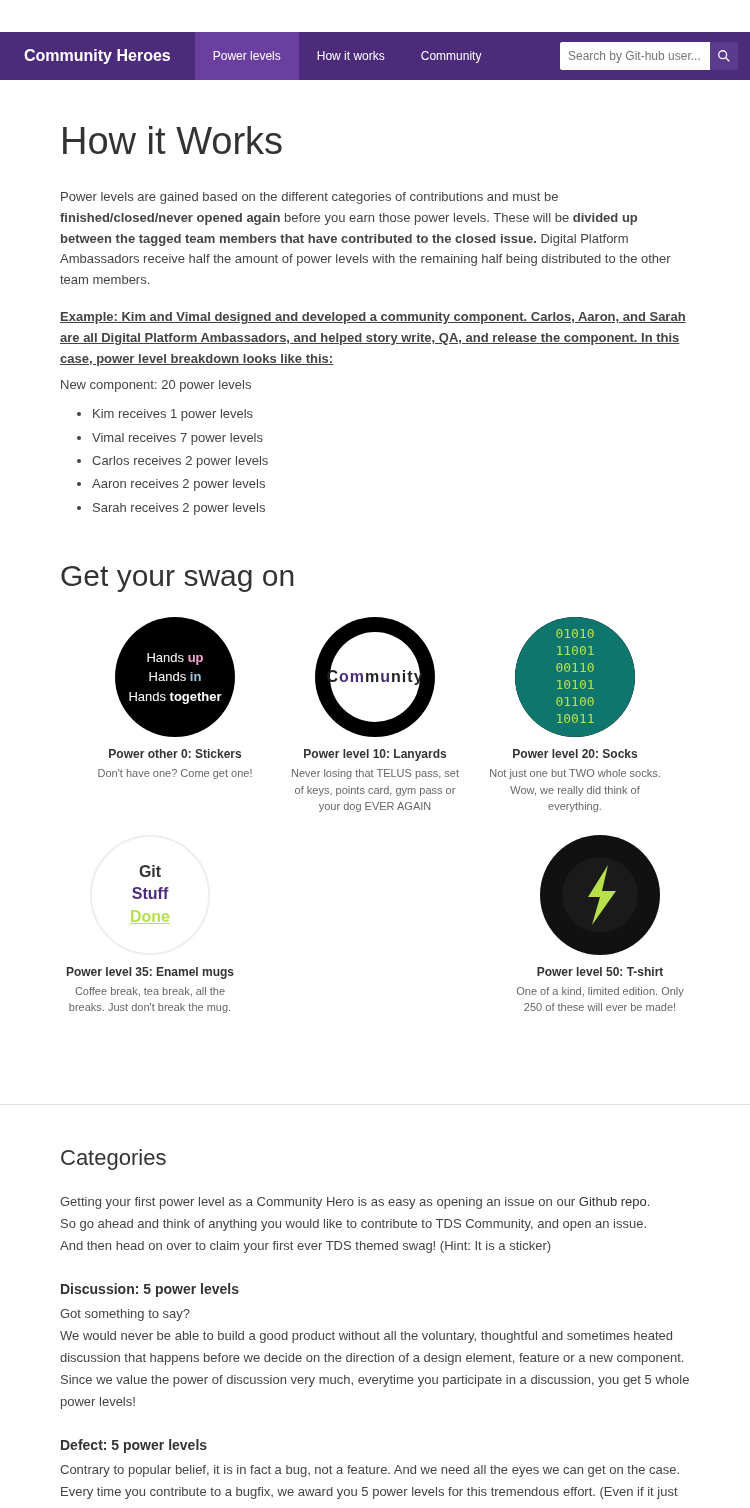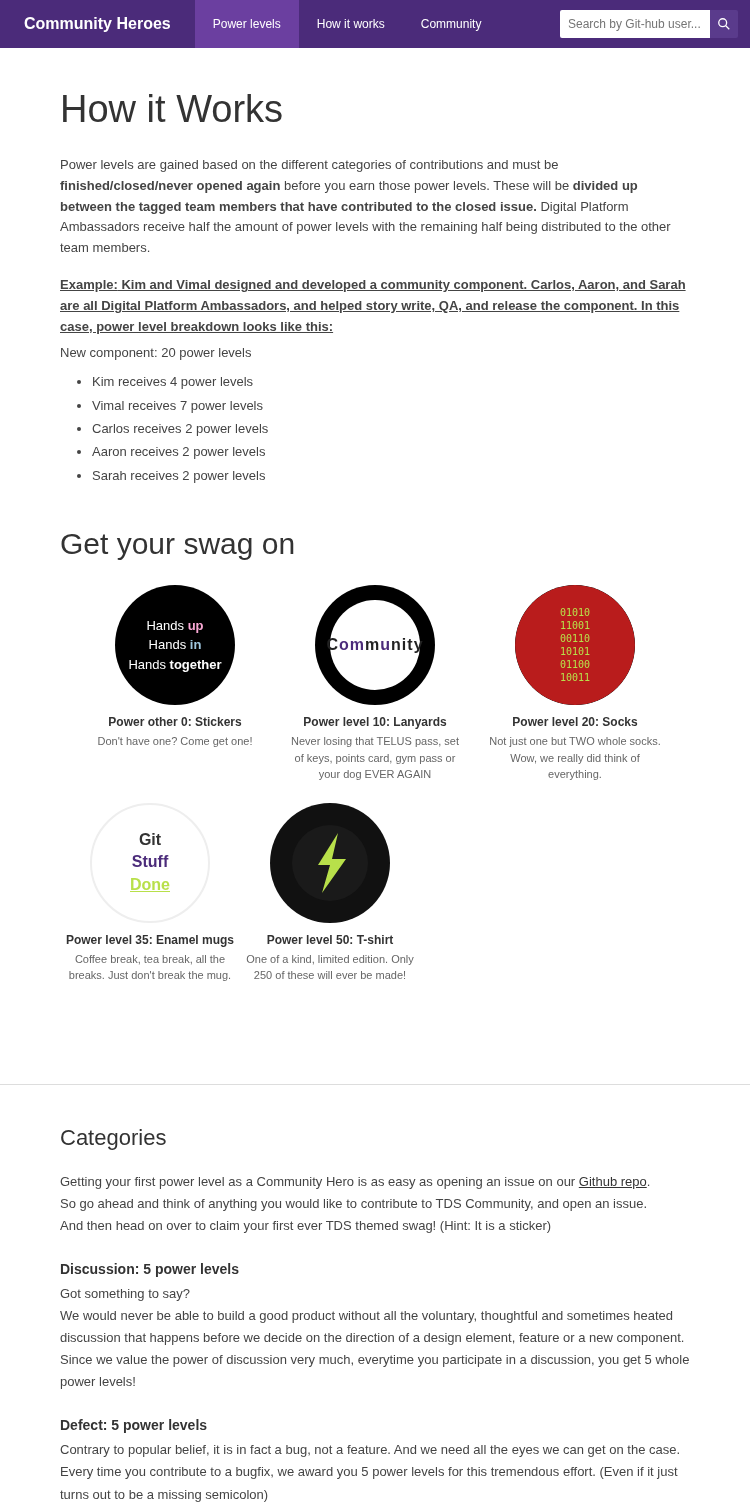--- a/index.html
+++ b/index.html
@@ -5,20 +5,21 @@
     * { box-sizing: border-box; margin: 0; padding: 0; }
     body { font-family: Arial, Helvetica, sans-serif; font-size: 14px; color: #333; background: #fff; width: 750px; }
 
     
     nav {
       background: #4b2b7a;
       display: flex;
       align-items: center;
       height: 48px;
       padding: 0;
+      margin-top: 32px;
     }
     .nav-brand {
       color: #fff;
       font-weight: bold;
       font-size: 16px;
       padding: 0 24px;
       white-space: nowrap;
     }
     .nav-links {
       display: flex;
@@ -123,22 +124,22 @@
     
     .swag-grid-row1 {
       display: flex;
       justify-content: center;
       gap: 20px;
       margin-top: 24px;
       margin-bottom: 20px;
     }
     .swag-grid-row2 {
       display: flex;
-      justify-content: flex-start;
-      margin-bottom: 20px;
+      justify-content: space-between;
+      margin-bottom: 8px;
     }
     .swag-item {
       display: flex;
       flex-direction: column;
       align-items: center;
       width: 180px;
       text-align: center;
     }
     .swag-img {
       width: 120px;
@@ -222,25 +223,25 @@
     .mug-text .done { color: #b8e04a; font-size: 16px; text-decoration: underline; }
 
     
     .lightning-svg { width: 80px; height: 80px; }
 
     
     .socks-inner {
       width: 120px;
       height: 120px;
       border-radius: 50%;
-      background: #b91c1c;
+      background: #0f766e;
       display: flex;
       align-items: center;
       justify-content: center;
-      font-size: 10px;
+      font-size: 13px;
       color: #b8e04a;
       line-height: 1.3;
       padding: 10px;
       font-family: monospace;
     }
 
     
     hr {
       border: none;
       border-top: 1px solid #ddd;
@@ -265,21 +266,20 @@
       color: #333;
       margin-bottom: 6px;
     }
     .category-body {
       font-size: 13px;
       color: #444;
       line-height: 1.7;
     }
     .category-body a {
       color: #333;
-      text-decoration: underline;
     }
   </style>
 </head>
 <body>
 
 <nav>
   <span class="nav-brand">Community Heroes</span>
   <div class="nav-links">
     <a class="nav-link active">Power levels</a>
     <a class="nav-link">How it works</a>
@@ -303,21 +303,21 @@
     <span>Power levels are gained based on the different categories of contributions and must be </span><span class="bold">finished/closed/never opened again</span><span> before you earn those power levels. These will be </span><span class="bold">divided up between the tagged team members that have contributed to the closed issue.</span><span> Digital Platform Ambassadors receive half the amount of power levels with the remaining half being distributed to the other team members.</span>
   </p>
 
   <p class="example-label">
     <span>Example:</span><span> Kim and Vimal designed and developed a community component. Carlos, Aaron, and Sarah are all Digital Platform Ambassadors, and helped story write, QA, and release the component. In this case, power level breakdown looks like this:</span>
   </p>
 
   <p class="new-component-label">New component: 20 power levels</p>
 
   <ul class="power-list">
-    <li>Kim receives 4 power levels</li>
+    <li>Kim receives 1 power levels</li>
     <li>Vimal receives 7 power levels</li>
     <li>Carlos receives 2 power levels</li>
     <li>Aaron receives 2 power levels</li>
     <li>Sarah receives 2 power levels</li>
   </ul>
 
   <h2>Get your swag on</h2>
 
   <div class="swag-grid-row1">
 

